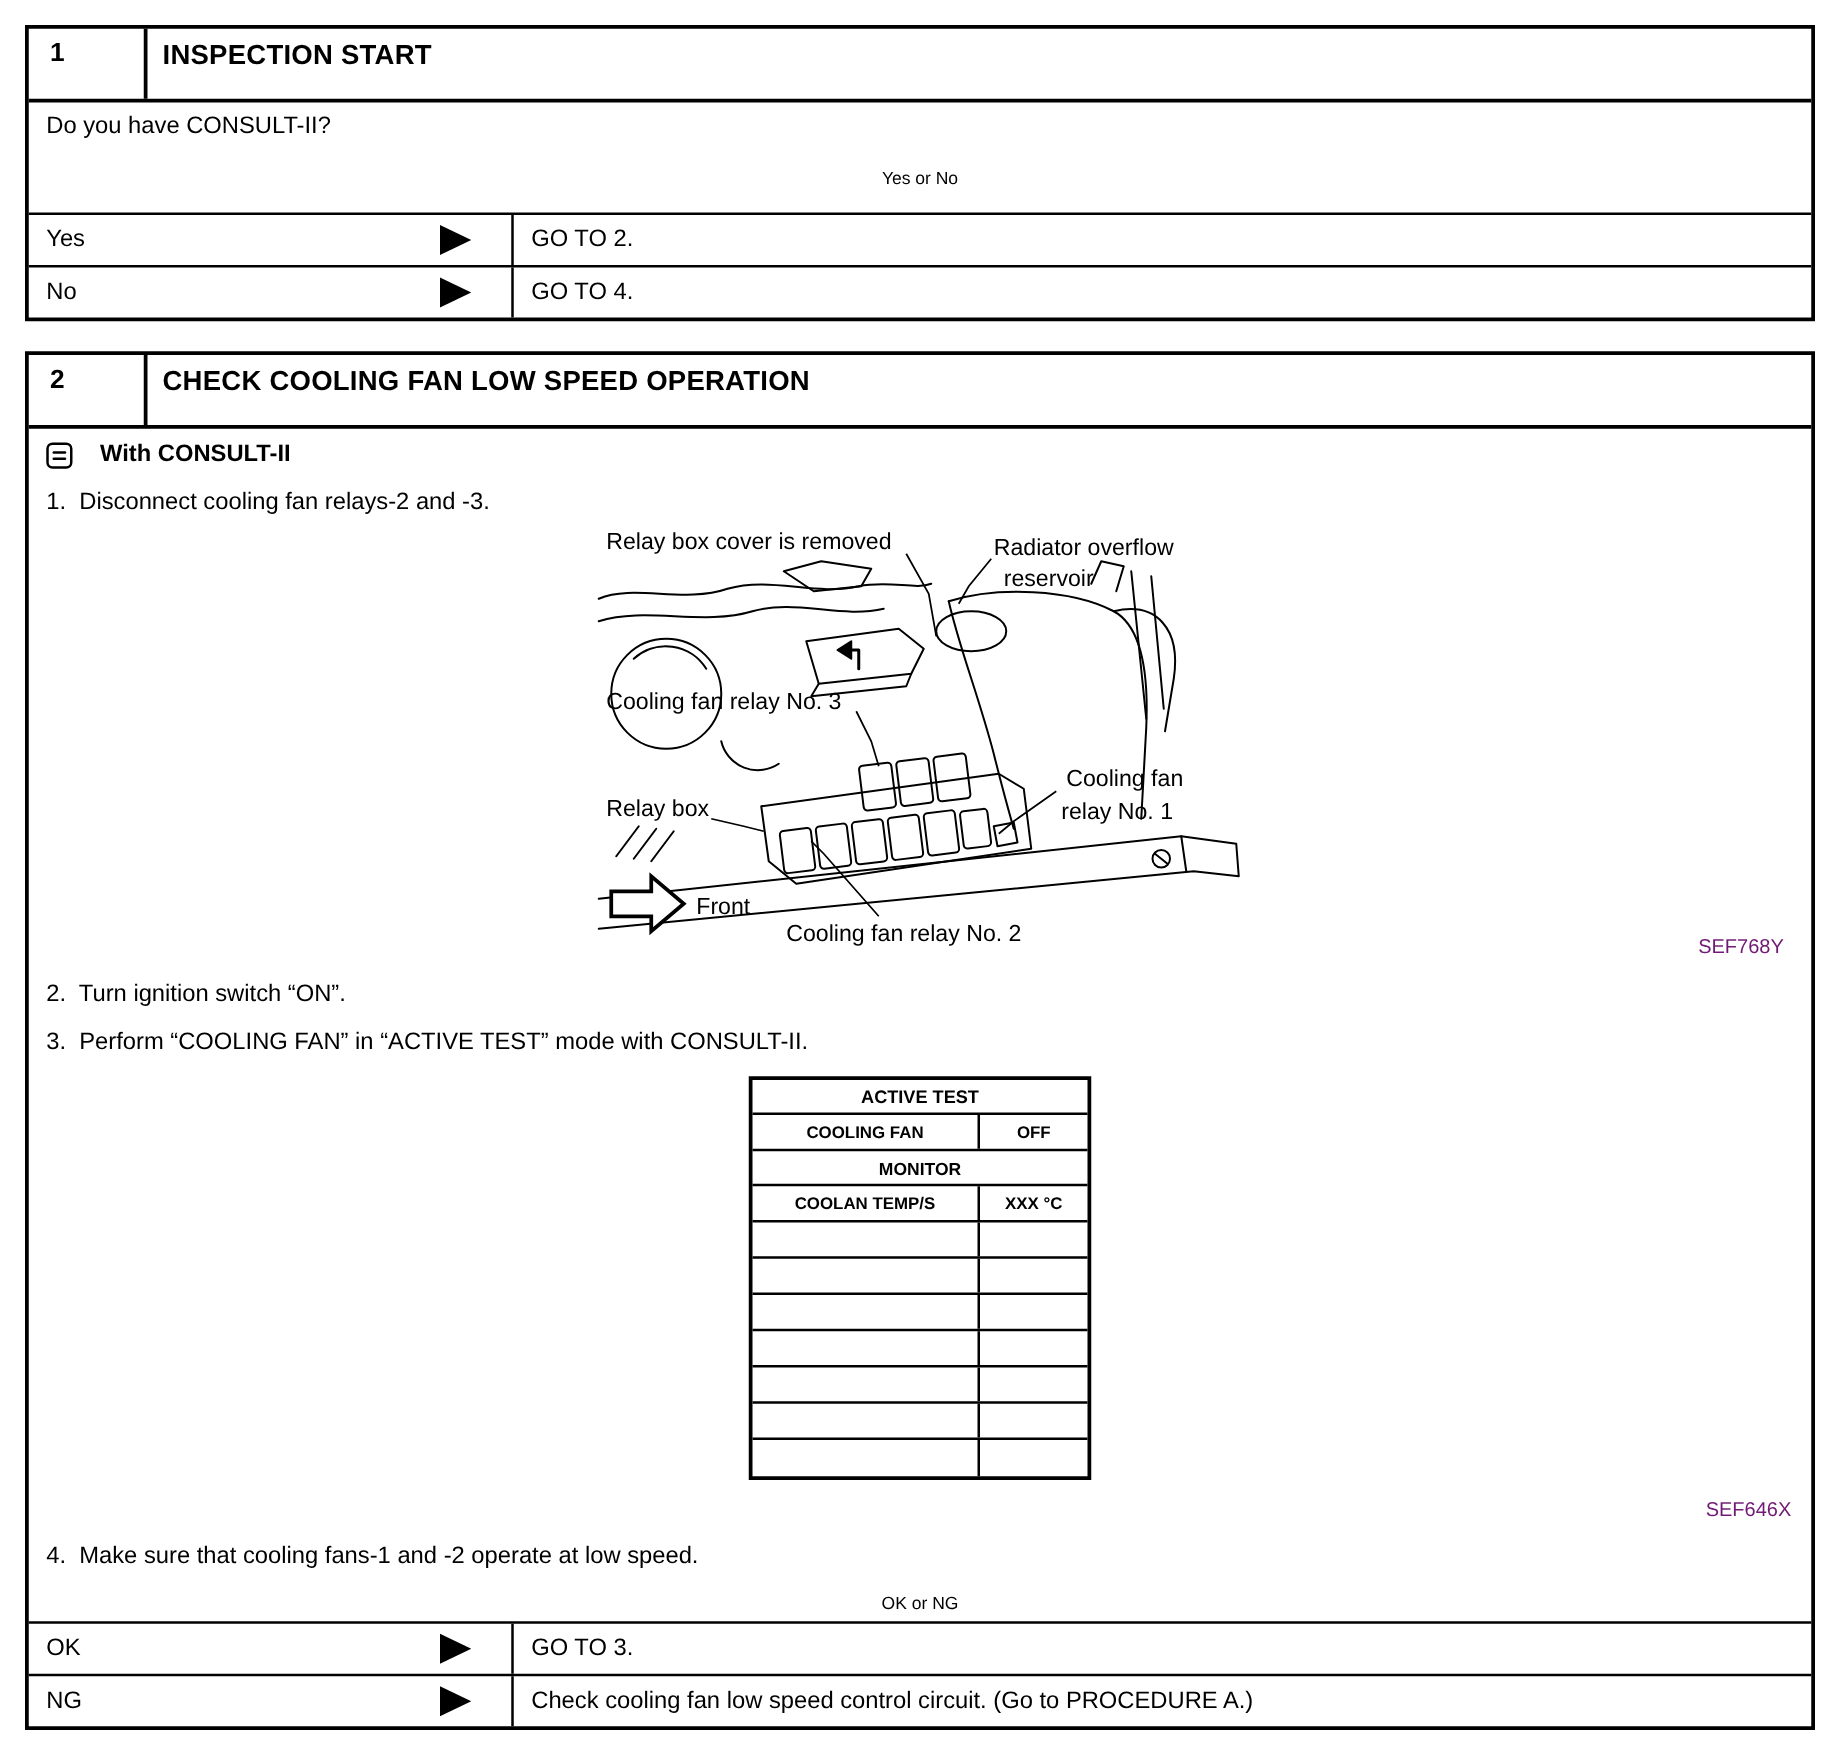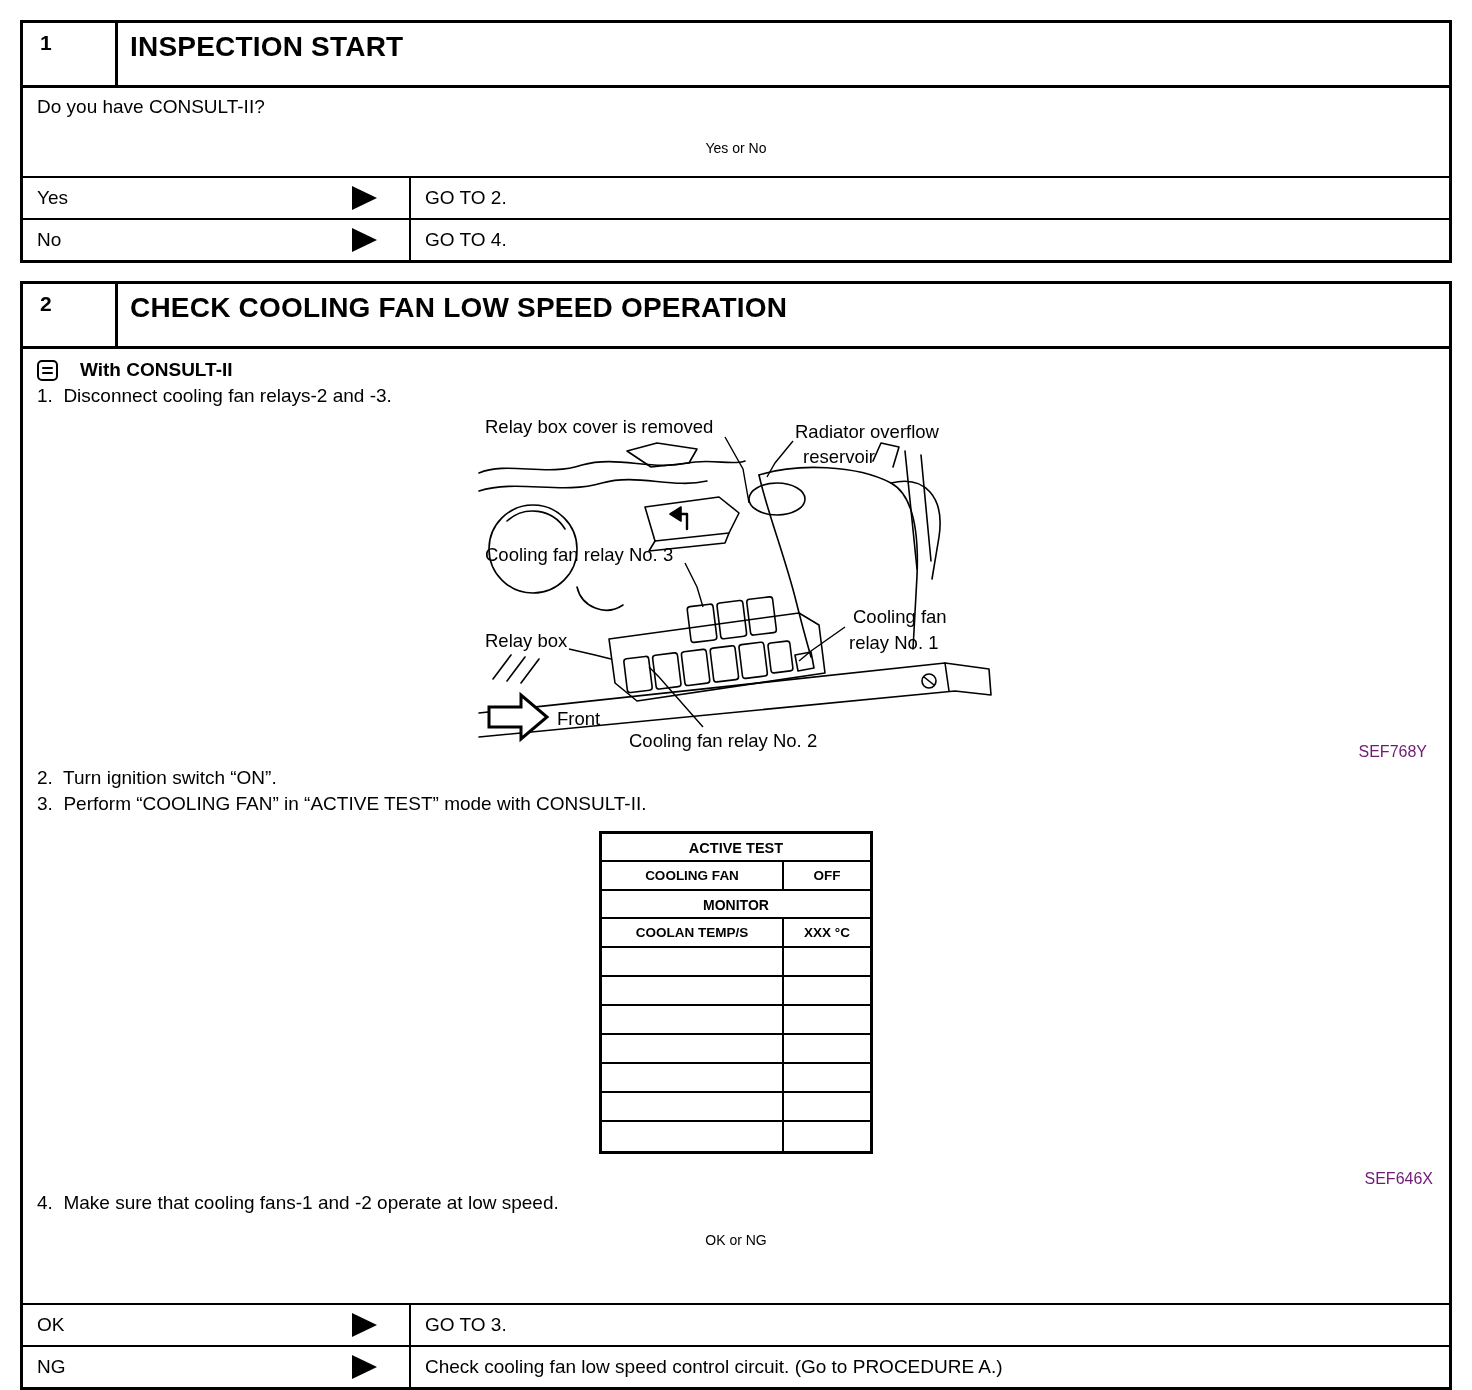--- a/index.html
+++ b/index.html
@@ -13,21 +13,21 @@
 
   .proc-block { position:absolute; left:20px; width:1432px; border:3px solid #000; background:#fff; }
   .block1 { top:20px; }
   .block2 { top:281px; }
 
   .proc-header { display:flex; border-bottom:3px solid #000; align-items:stretch; }
   .proc-num {
     width:95px; border-right:3px solid #000;
     font-weight:bold; font-size:21px; padding:8px 0 8px 17px;
   }
-  .proc-title { font-weight:bold; font-size:28px; padding:8px 0 22px 12px; letter-spacing:0.2px; }
+  .proc-title { font-weight:bold; font-size:22px; padding:8px 0 22px 12px; letter-spacing:0.2px; }
 
   
   .q-area { height:88px; padding:8px 14px 0 14px; }
   .question { font-size:19px; }
   .choice-line { text-align:center; font-weight:normal; font-size:14px; margin-top:22px; }
 
   .result-row { display:flex; border-top:2px solid #000; height:42px; }
   .result-label {
     width:388px; border-right:2px solid #000; flex:0 0 388px;
     display:flex; align-items:center; justify-content:space-between;
@@ -42,21 +42,21 @@
   .result-action { flex:1; display:flex; align-items:center; padding:0 14px; font-size:19px; }
 
   
   .proc-body { height:954px; padding:8px 14px 0 14px; overflow:hidden; }
   .with-consult { display:flex; align-items:center; gap:22px; font-weight:bold; font-size:19px; margin-top:2px; }
   .consult-icon {
     width:21px; height:21px; border:2px solid #000; border-radius:5px;
     display:inline-flex; flex-direction:column; justify-content:center; gap:3px; padding:0 3px;
   }
   .ci-bar { display:block; height:2px; background:#000; border-radius:1px; }
-  .step { font-size:19px; margin-top:4px; white-space:pre-wrap; }
+  .step { font-size:19px; margin-top:16px; white-space:pre-wrap; }
 
   .figure1 { position:relative; height:352px; margin-top:4px;text-decoration:underline; }
   .figure1 svg { position:absolute; left:440px; top:0; }
   .figure1 svg text { font-size:18.5px; fill:#000; }
   .fig-ref { font-size:16px; color:#701a75; }
   .fig-ref.abs { position:absolute; right:8px; bottom:2px; }
 
   .consult-wrap { position:relative; margin-top:14px; }
   .consult { width:274px; margin:16px auto; border:3px solid #000; background:#fff; }
   .cs-title { text-align:center; font-weight:bold; font-size:14.5px; height:28px; line-height:28px; border-bottom:2px solid #000; }

